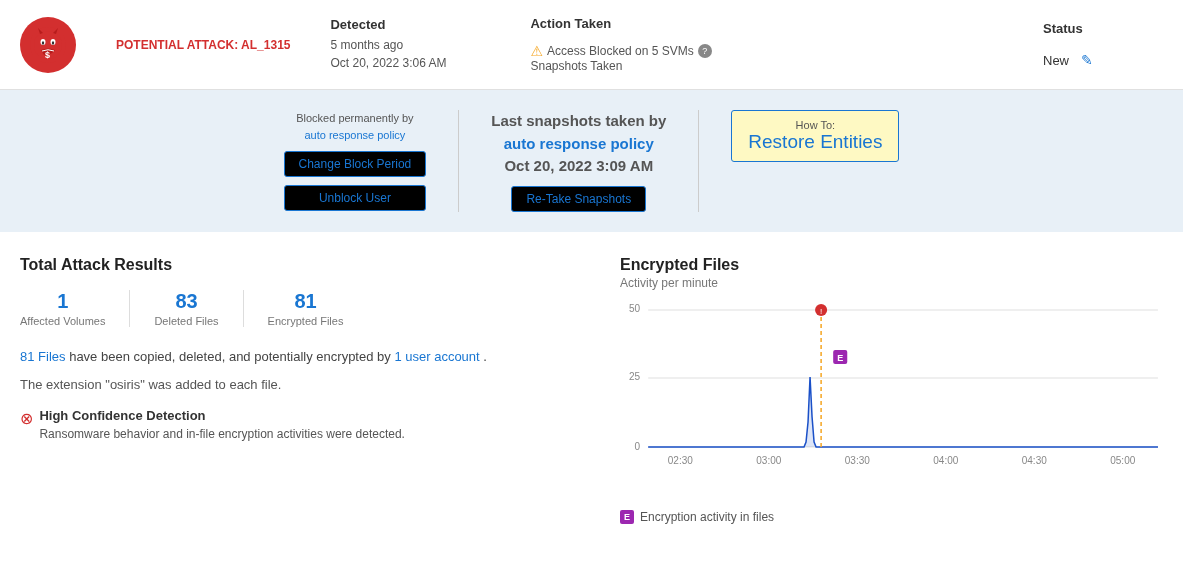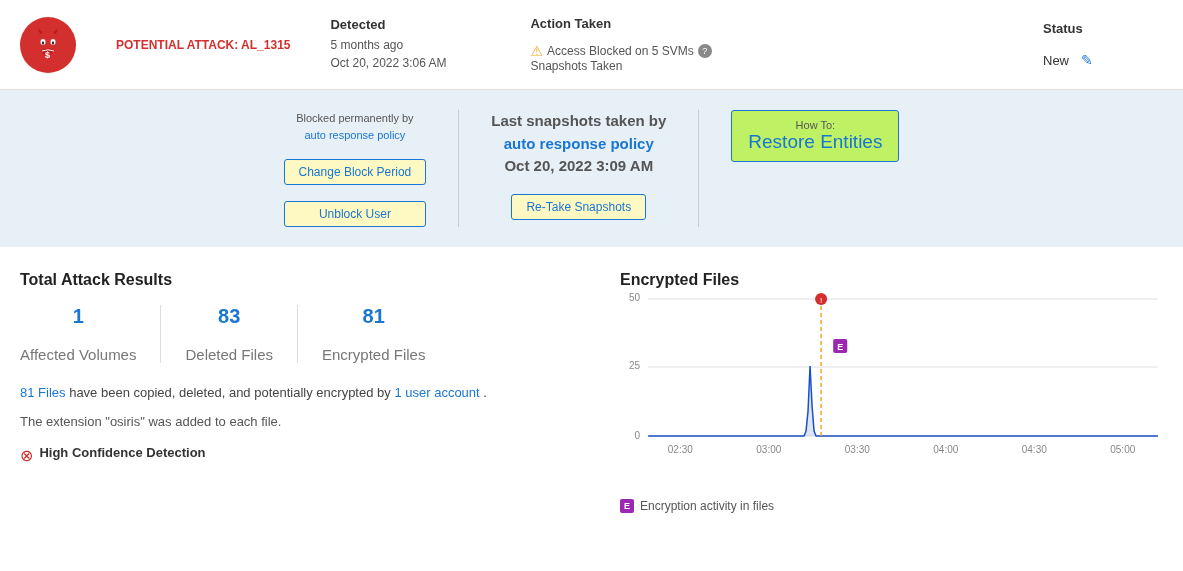--- a/index.html
+++ b/index.html
@@ -25,41 +25,41 @@
     .header-status .status-row { display: flex; align-items: center; gap: 12px; }
     .header-status .status-value { font-size: 13px; color: #333; }
     .header-status .edit-icon { color: #1976d2; cursor: pointer; font-size: 14px; }
 
     
     .banner { background: #e8f0f7; padding: 20px 40px; display: flex; align-items: flex-start; gap: 22px; justify-content: center; min-height: 120px; }
     .banner-section { display: flex; flex-direction: column; align-items: center; text-align: center; }
     .banner-text { font-size: 11px; color: #555; line-height: 1.5; }
     .banner-text .link { color: #1976d2; text-decoration: none; cursor: pointer; }
     .banner-buttons { display: flex; flex-direction: column; gap: 8px; margin-top: 8px; }
-    .banner-btn { border: 1px solid #1976d2; background: #fef9c3; color: #1976d2; padding: 5px 14px; border-radius: 3px; font-size: 12px; cursor: pointer; white-space: nowrap; margin-top: 8px; }
+    .banner-btn { border: 1px solid #1976d2; background: #000000; color: #1976d2; padding: 5px 14px; border-radius: 3px; font-size: 12px; cursor: pointer; white-space: nowrap; }
     .banner-snapshot { display: flex; flex-direction: column; align-items: center; }
     .banner-snapshot .snap-text { font-size: 15px; color: #555; line-height: 1.5; text-align: center; font-weight: bold; }
     .banner-snapshot .snap-link { color: #1976d2; text-decoration: none; cursor: pointer; }
-    .banner-restore { background: #bef264; border: 1px solid #1976d2; border-radius: 3px; padding: 8px 16px; text-align: center; }
+    .banner-restore { background: #fef9c3; border: 1px solid #1976d2; border-radius: 3px; padding: 8px 16px; text-align: center; }
     .banner-restore .restore-label { font-size: 11px; color: #555; }
     .banner-restore .restore-btn { color: #1976d2; font-weight: normal; font-size: 19px; cursor: pointer; border: none; background: none; }
     .banner-divider { width: 1px; background: #ccc; align-self: stretch; margin: 0 10px; }
 
     
     .main-content { display: flex; padding: 24px 20px; gap: 40px; }
 
     
     .left-panel { flex: 0 0 560px; }
     .section-title { font-size: 16px; font-weight: bold; color: #222; margin-bottom: 16px; }
     .stats-row { display: flex; align-items: stretch; margin-bottom: 20px; }
     .stat-item { display: flex; flex-direction: column; align-items: center; padding: 0 24px; border-right: 1px solid #ddd; }
     .stat-item:first-child { padding-left: 0; }
     .stat-item:last-child { border-right: none; }
     .stat-number { font-size: 20px; font-weight: bold; color: #1976d2; }
-    .stat-label { font-size: 15px; color: #777; margin-top: 18px; text-align: center; }
+    .stat-label { font-size: 11px; color: #777; margin-top: 2px; text-align: center; }
     .description { font-size: 13px; color: #444; margin-bottom: 10px; line-height: 1.6; }
     .description .link { color: #1976d2; text-decoration: none; cursor: pointer; }
     .extension-note { font-size: 13px; color: #555; margin-bottom: 16px; }
     .confidence { display: flex; align-items: flex-start; gap: 6px; margin-top: 8px; }
     .confidence-icon { color: #d32f2f; font-size: 16px; margin-top: 1px; }
     .confidence-content .title { font-weight: bold; font-size: 13px; color: #333; }
     .confidence-content .detail { font-size: 12px; color: #555; margin-top: 2px; line-height: 1.5; }
 
     
     .right-panel { flex: 1; }
@@ -179,26 +179,28 @@
       <a class="link">81 Files</a>
       <span> have been copied, deleted, and potentially encrypted by </span>
       <a class="link">1 user account</a>
       <span>.</span>
     </div>
     <div class="extension-note">The extension "osiris" was added to each file.</div>
     <div class="confidence">
       <span class="confidence-icon">⊗</span>
       <div class="confidence-content">
         <div class="title">High Confidence Detection</div>
+        <div class="detail">Ransomware behavior and in-file encryption activities were detected.</div>
       </div>
     </div>
   </div>
 
   <div class="right-panel">
     <div class="chart-title">Encrypted Files</div>
+    <div class="chart-subtitle">Activity per minute</div>
     <div class="chart-container">
       <svg class="chart-svg" viewBox="0 0 540 200" preserveAspectRatio="none">
 
         <text x="20" y="10" font-size="10" fill="#888" text-anchor="end">50</text>
         <text x="20" y="78" font-size="10" fill="#888" text-anchor="end">25</text>
         <text x="20" y="148" font-size="10" fill="#888" text-anchor="end">0</text>
 
         <line x1="28" y1="8" x2="535" y2="8" stroke="#e0e0e0" stroke-width="1"></line>
         <line x1="28" y1="76" x2="535" y2="76" stroke="#e0e0e0" stroke-width="1"></line>
         <line x1="28" y1="145" x2="535" y2="145" stroke="#e0e0e0" stroke-width="1"></line>

